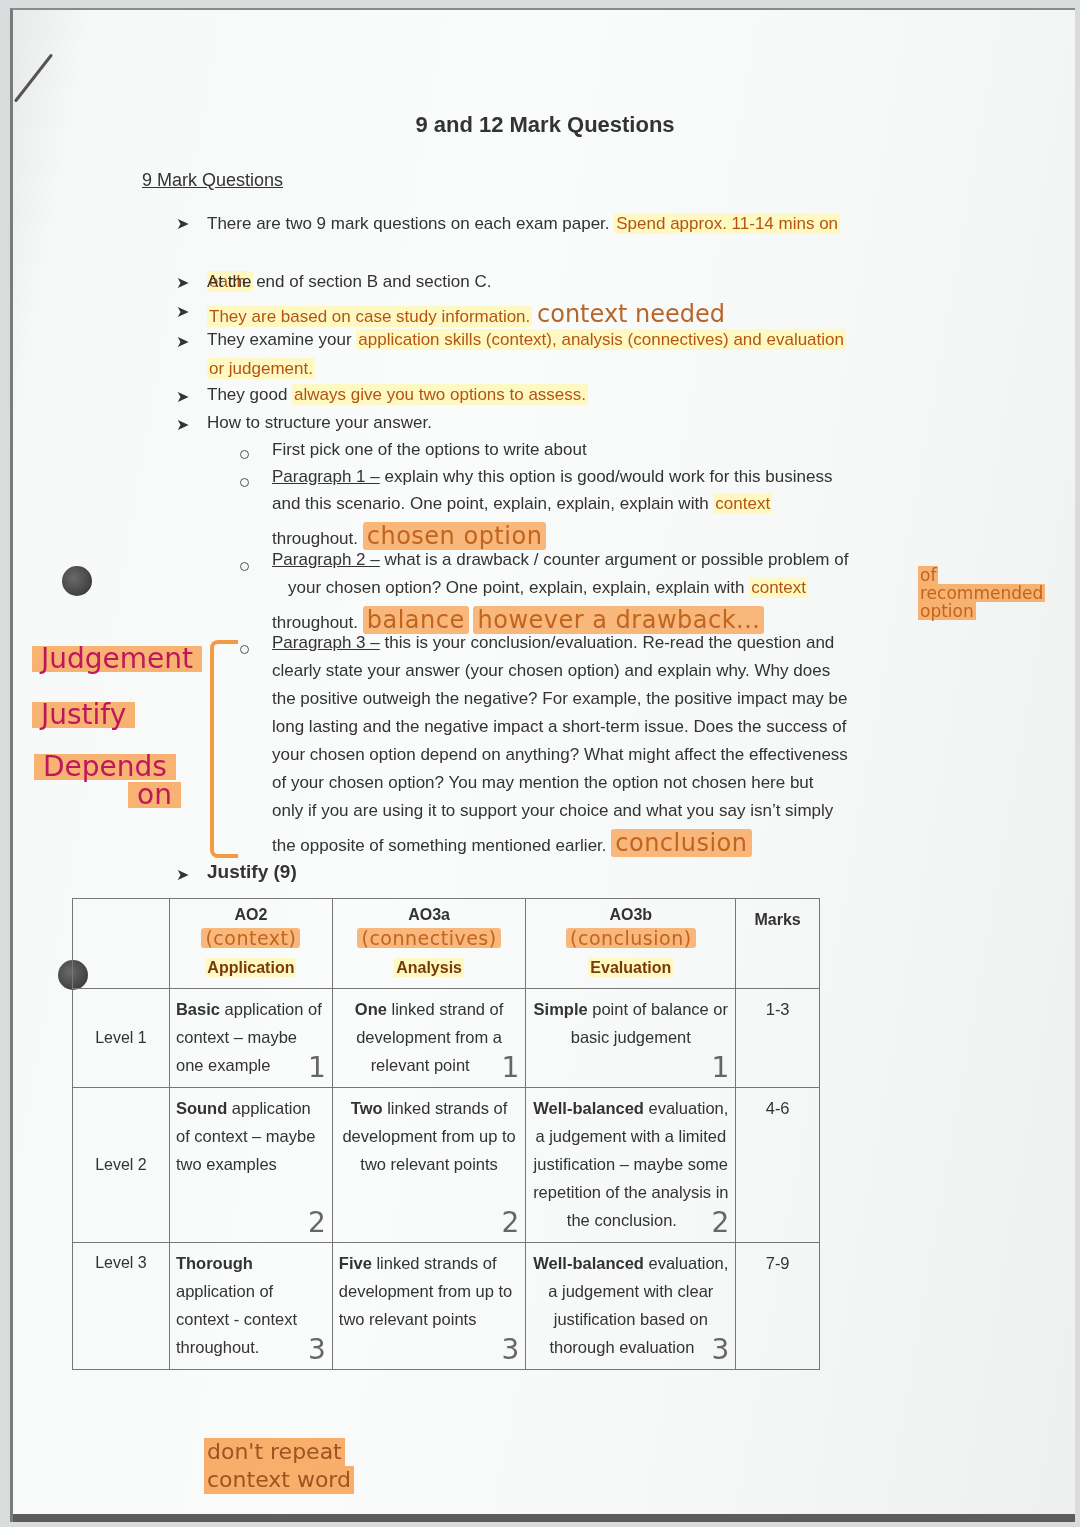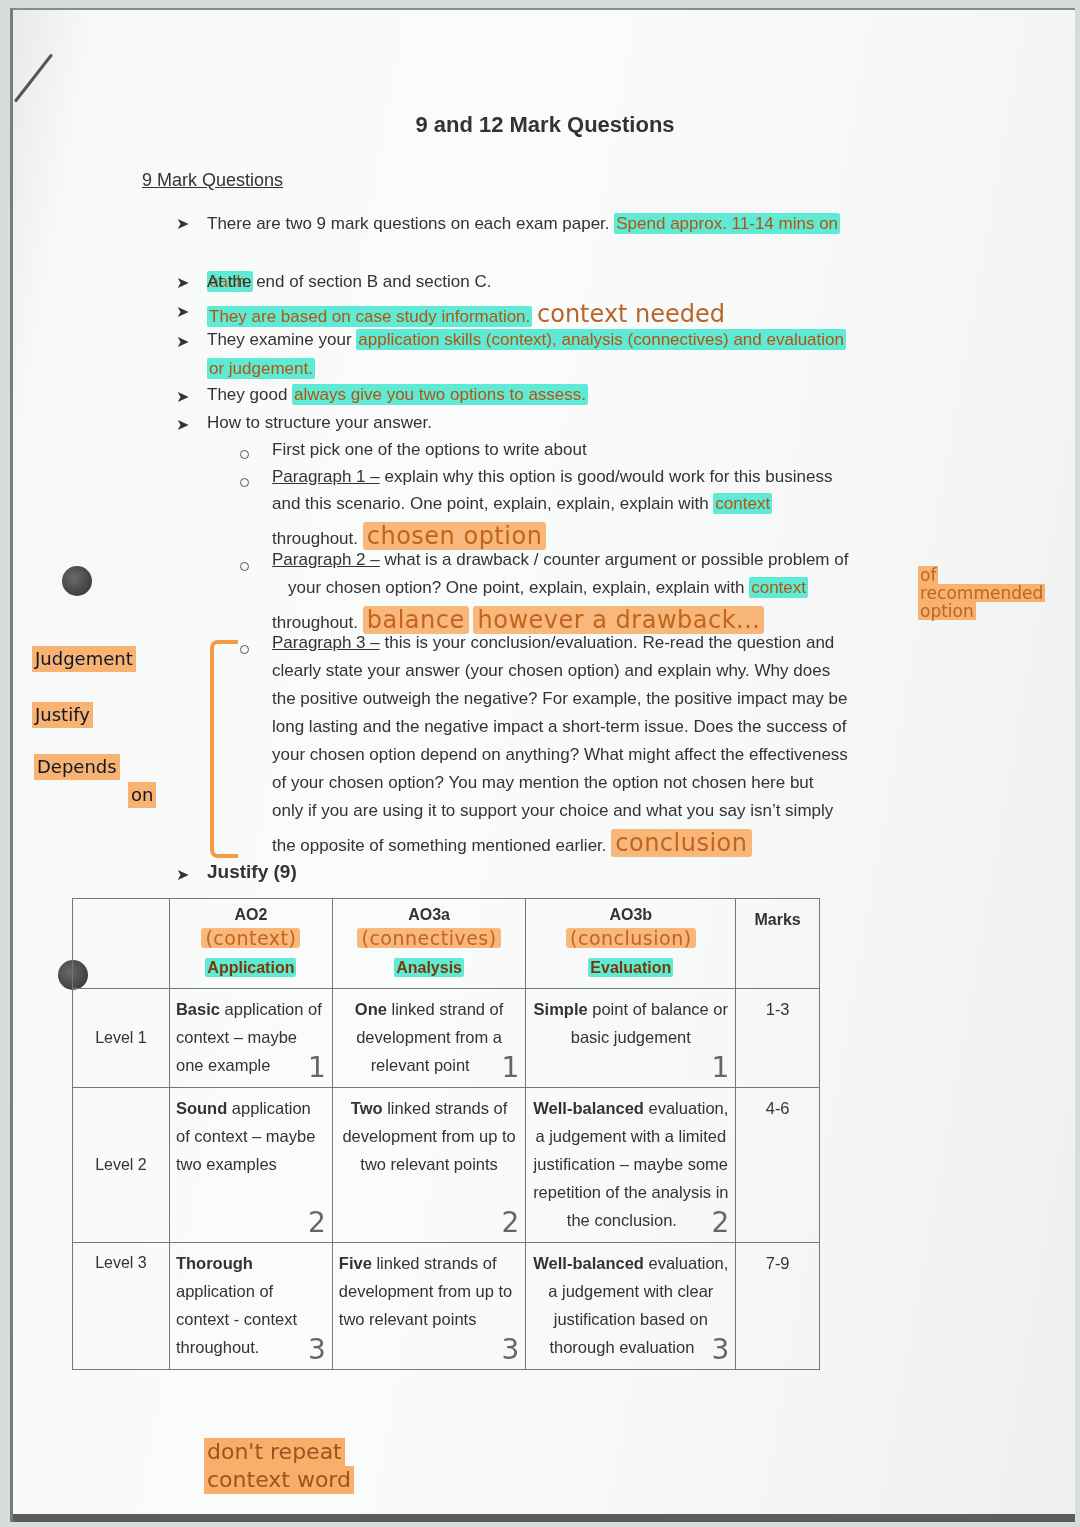--- a/index.html
+++ b/index.html
@@ -15,32 +15,32 @@
     border-top:2px solid #8a8a8a;
   }
   .shadow-bottom { position:absolute; left:0; right:0; bottom:0; height:8px; background:#5c5c5c; }
   .slash { position:absolute; left:32px; top:48px; width:3px; height:60px; background:#555; transform:rotate(38deg); transform-origin:center; border-radius:2px; }
   .hole { position:absolute; width:30px; height:30px; border-radius:50%; background:radial-gradient(circle at 40% 40%,#6a6a6a,#2e2e2e); }
   .title { position:absolute; left:0; width:1090px; top:112px; text-align:center; font-size:22px; font-weight:bold; color:#333; }
   .subhead { position:absolute; left:142px; top:170px; font-size:18px; text-decoration:underline; color:#333; }
   .line { position:absolute; font-size:17px; color:#333; white-space:nowrap; }
   .arrow { position:absolute; font-size:16px; color:#333; }
   .circ { position:absolute; width:7px; height:7px; border:1.5px solid #555; border-radius:50%; }
-  .hl { background:#5eead4; color:#b55410; padding:1px 2px; border-radius:2px; }
+  .hl { background:#fef9c3; color:#b55410; padding:1px 2px; border-radius:2px; }
   .hw { font-family:"DejaVu Sans", sans-serif; color:#c0651e; background:rgba(248,160,80,0.75); padding:0 4px; border-radius:3px; letter-spacing:0.5px; }
   .hw-plain { font-family:"DejaVu Sans", sans-serif; color:#7a6a60; }
   .u { text-decoration:underline; }
   .bracket { position:absolute; left:210px; top:640px; width:24px; height:210px; border:4px solid #f39a45; border-right:none; border-radius:8px 0 0 8px; }
   table.grid { position:absolute; left:72px; top:898px; width:748px; border-collapse:collapse; font-size:16.5px; color:#333; }
   table.grid td { border:1.5px solid #777; vertical-align:top; text-align:center; padding:6px 6px; line-height:28px; }
   table.grid td.lvl { width:120px; vertical-align:middle; font-size:16px; }
   table.grid td.left { text-align:left; }
   .mk { font-family:"DejaVu Sans", sans-serif; font-size:28px; color:#666; float:right; line-height:26px; margin-top:4px; }
   .hdr-small { font-size:16px; font-weight:bold; }
-  .side-note { position:absolute; font-family:"DejaVu Sans",sans-serif; font-size:18px; color:#0f172a; background:rgba(248,160,80,0.8); padding:0 3px; line-height:26px; }
+  .side-note { position:absolute; font-family:"DejaVu Sans",sans-serif; font-size:28px; color:#be185d; background:rgba(248,160,80,0.8); padding:0 9px; line-height:26px; }
 </style>
 </head>
 <body>
 
 <div class="paper">
   <div class="shadow-bottom"></div>
 </div>
 <div class="slash"></div>
 <div class="hole" style="left:62px;top:566px;"></div>
 <div class="hole" style="left:58px;top:960px;"></div>

